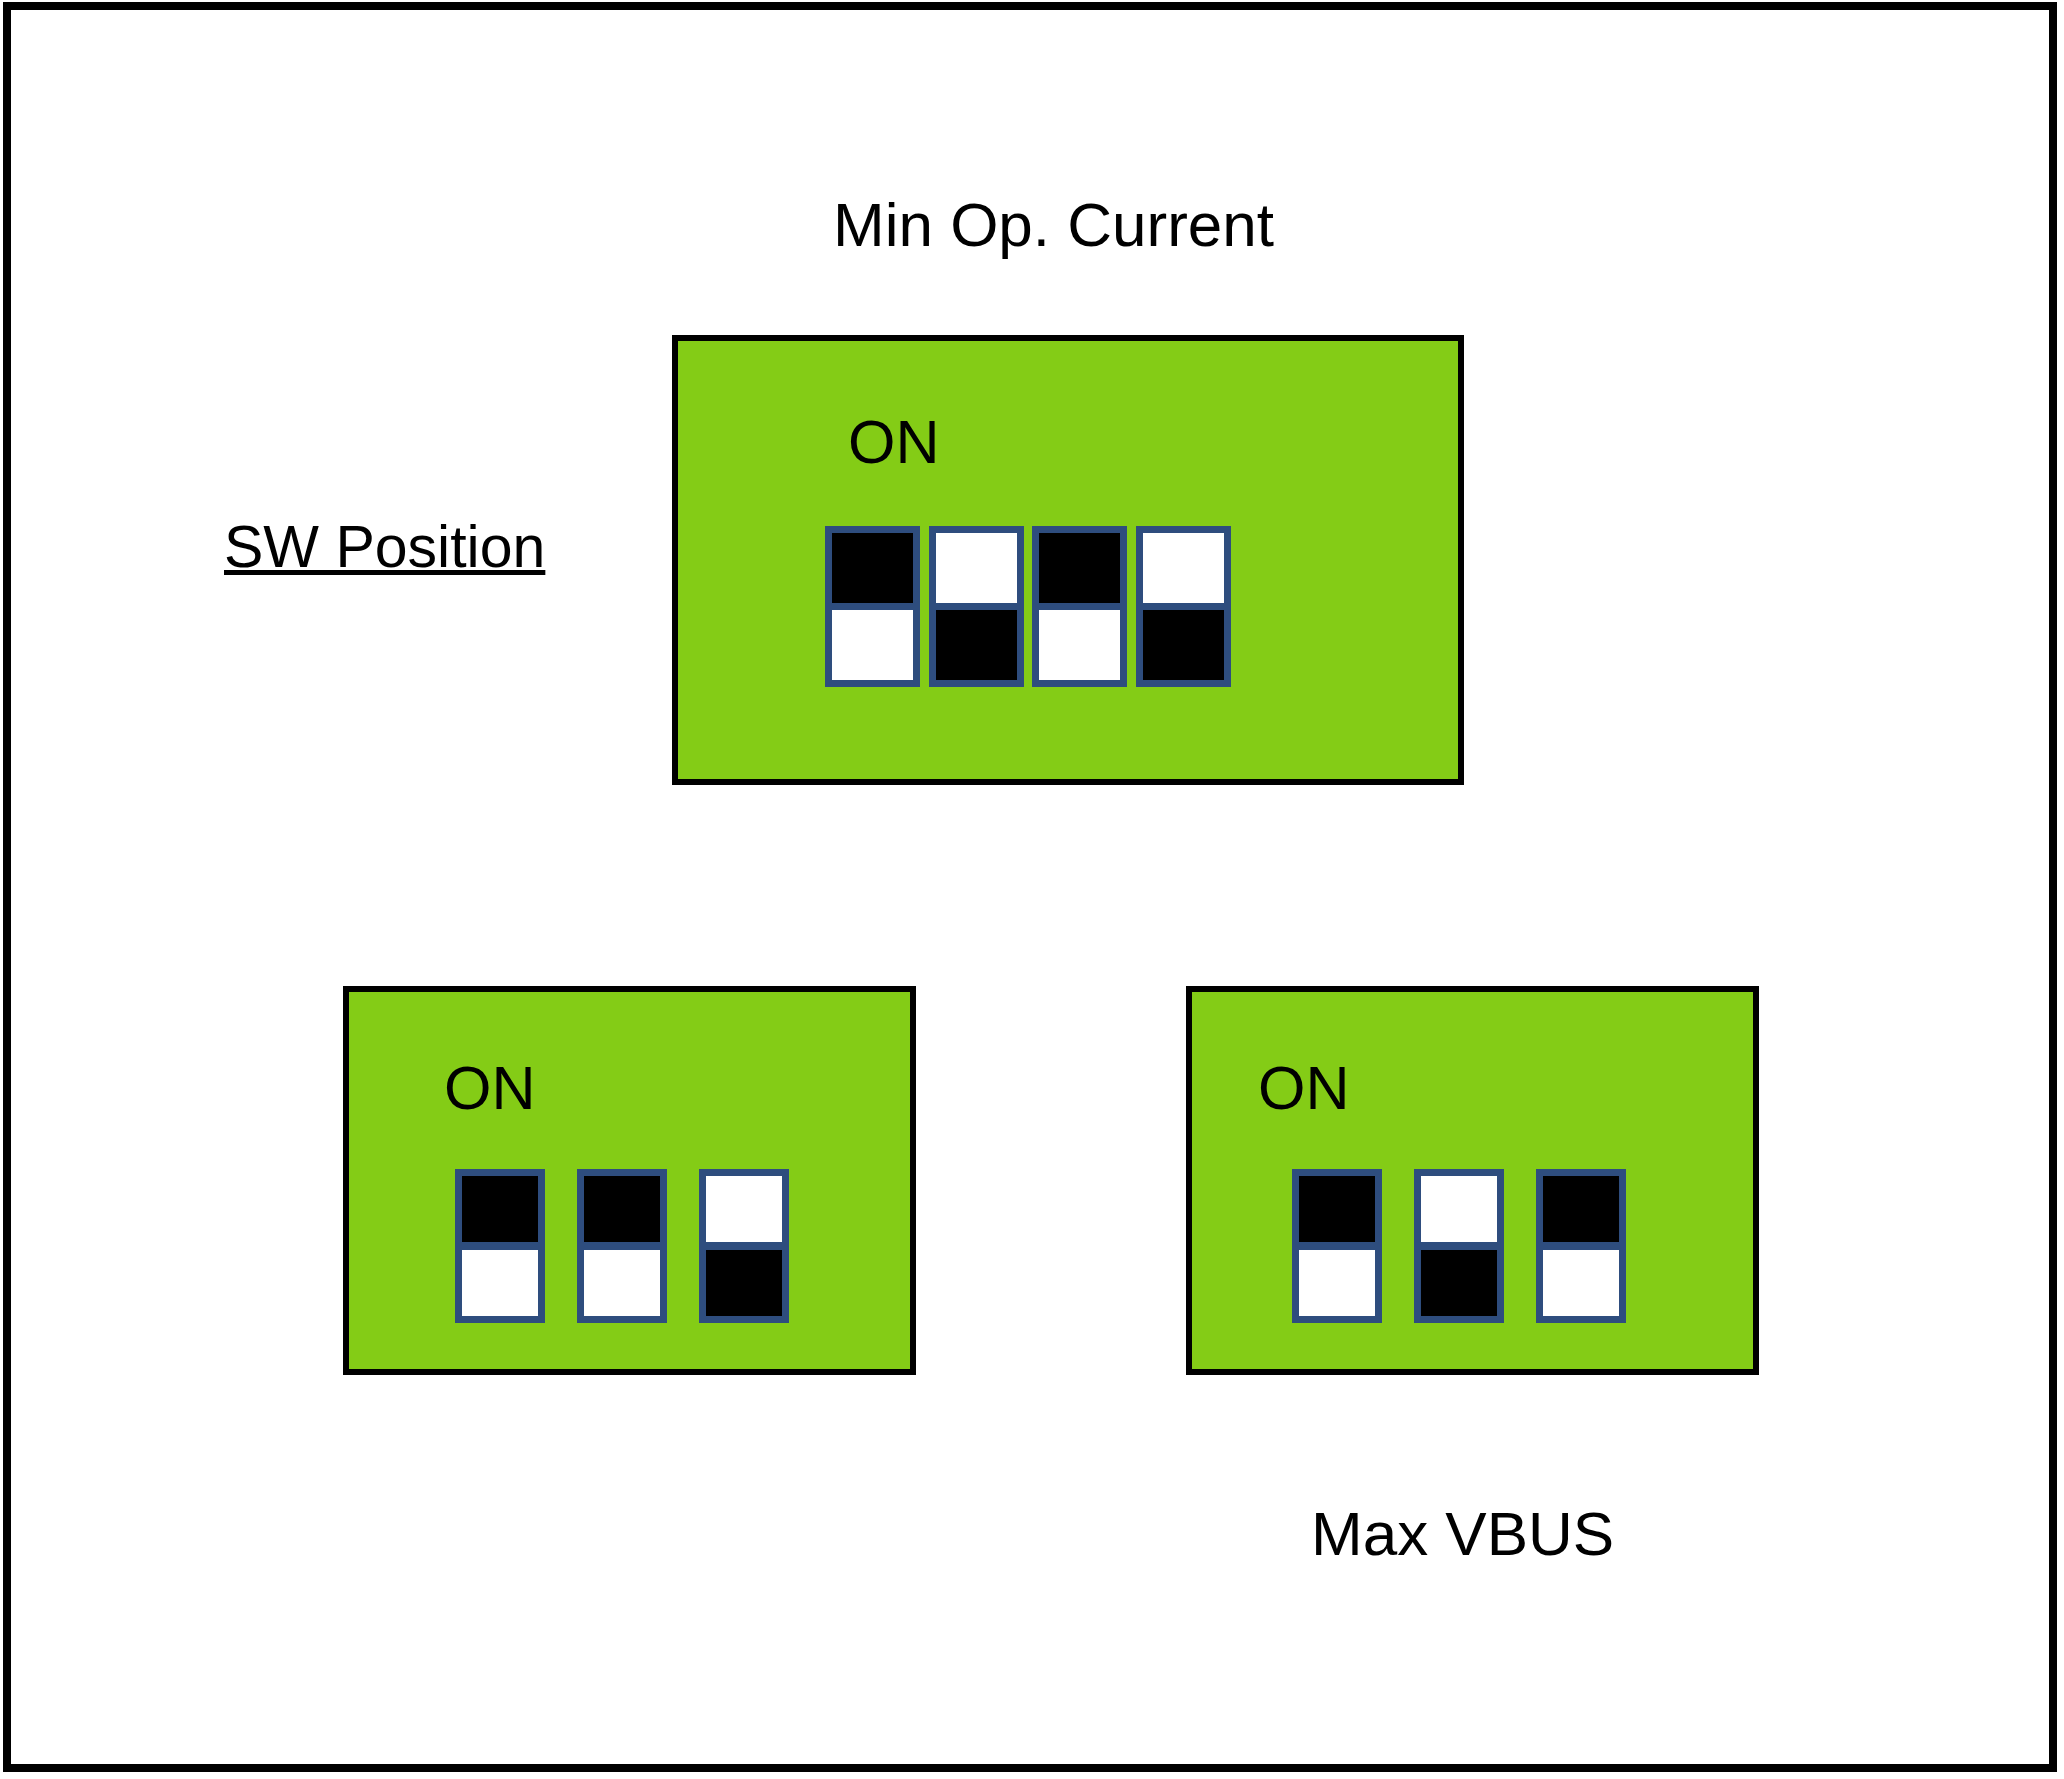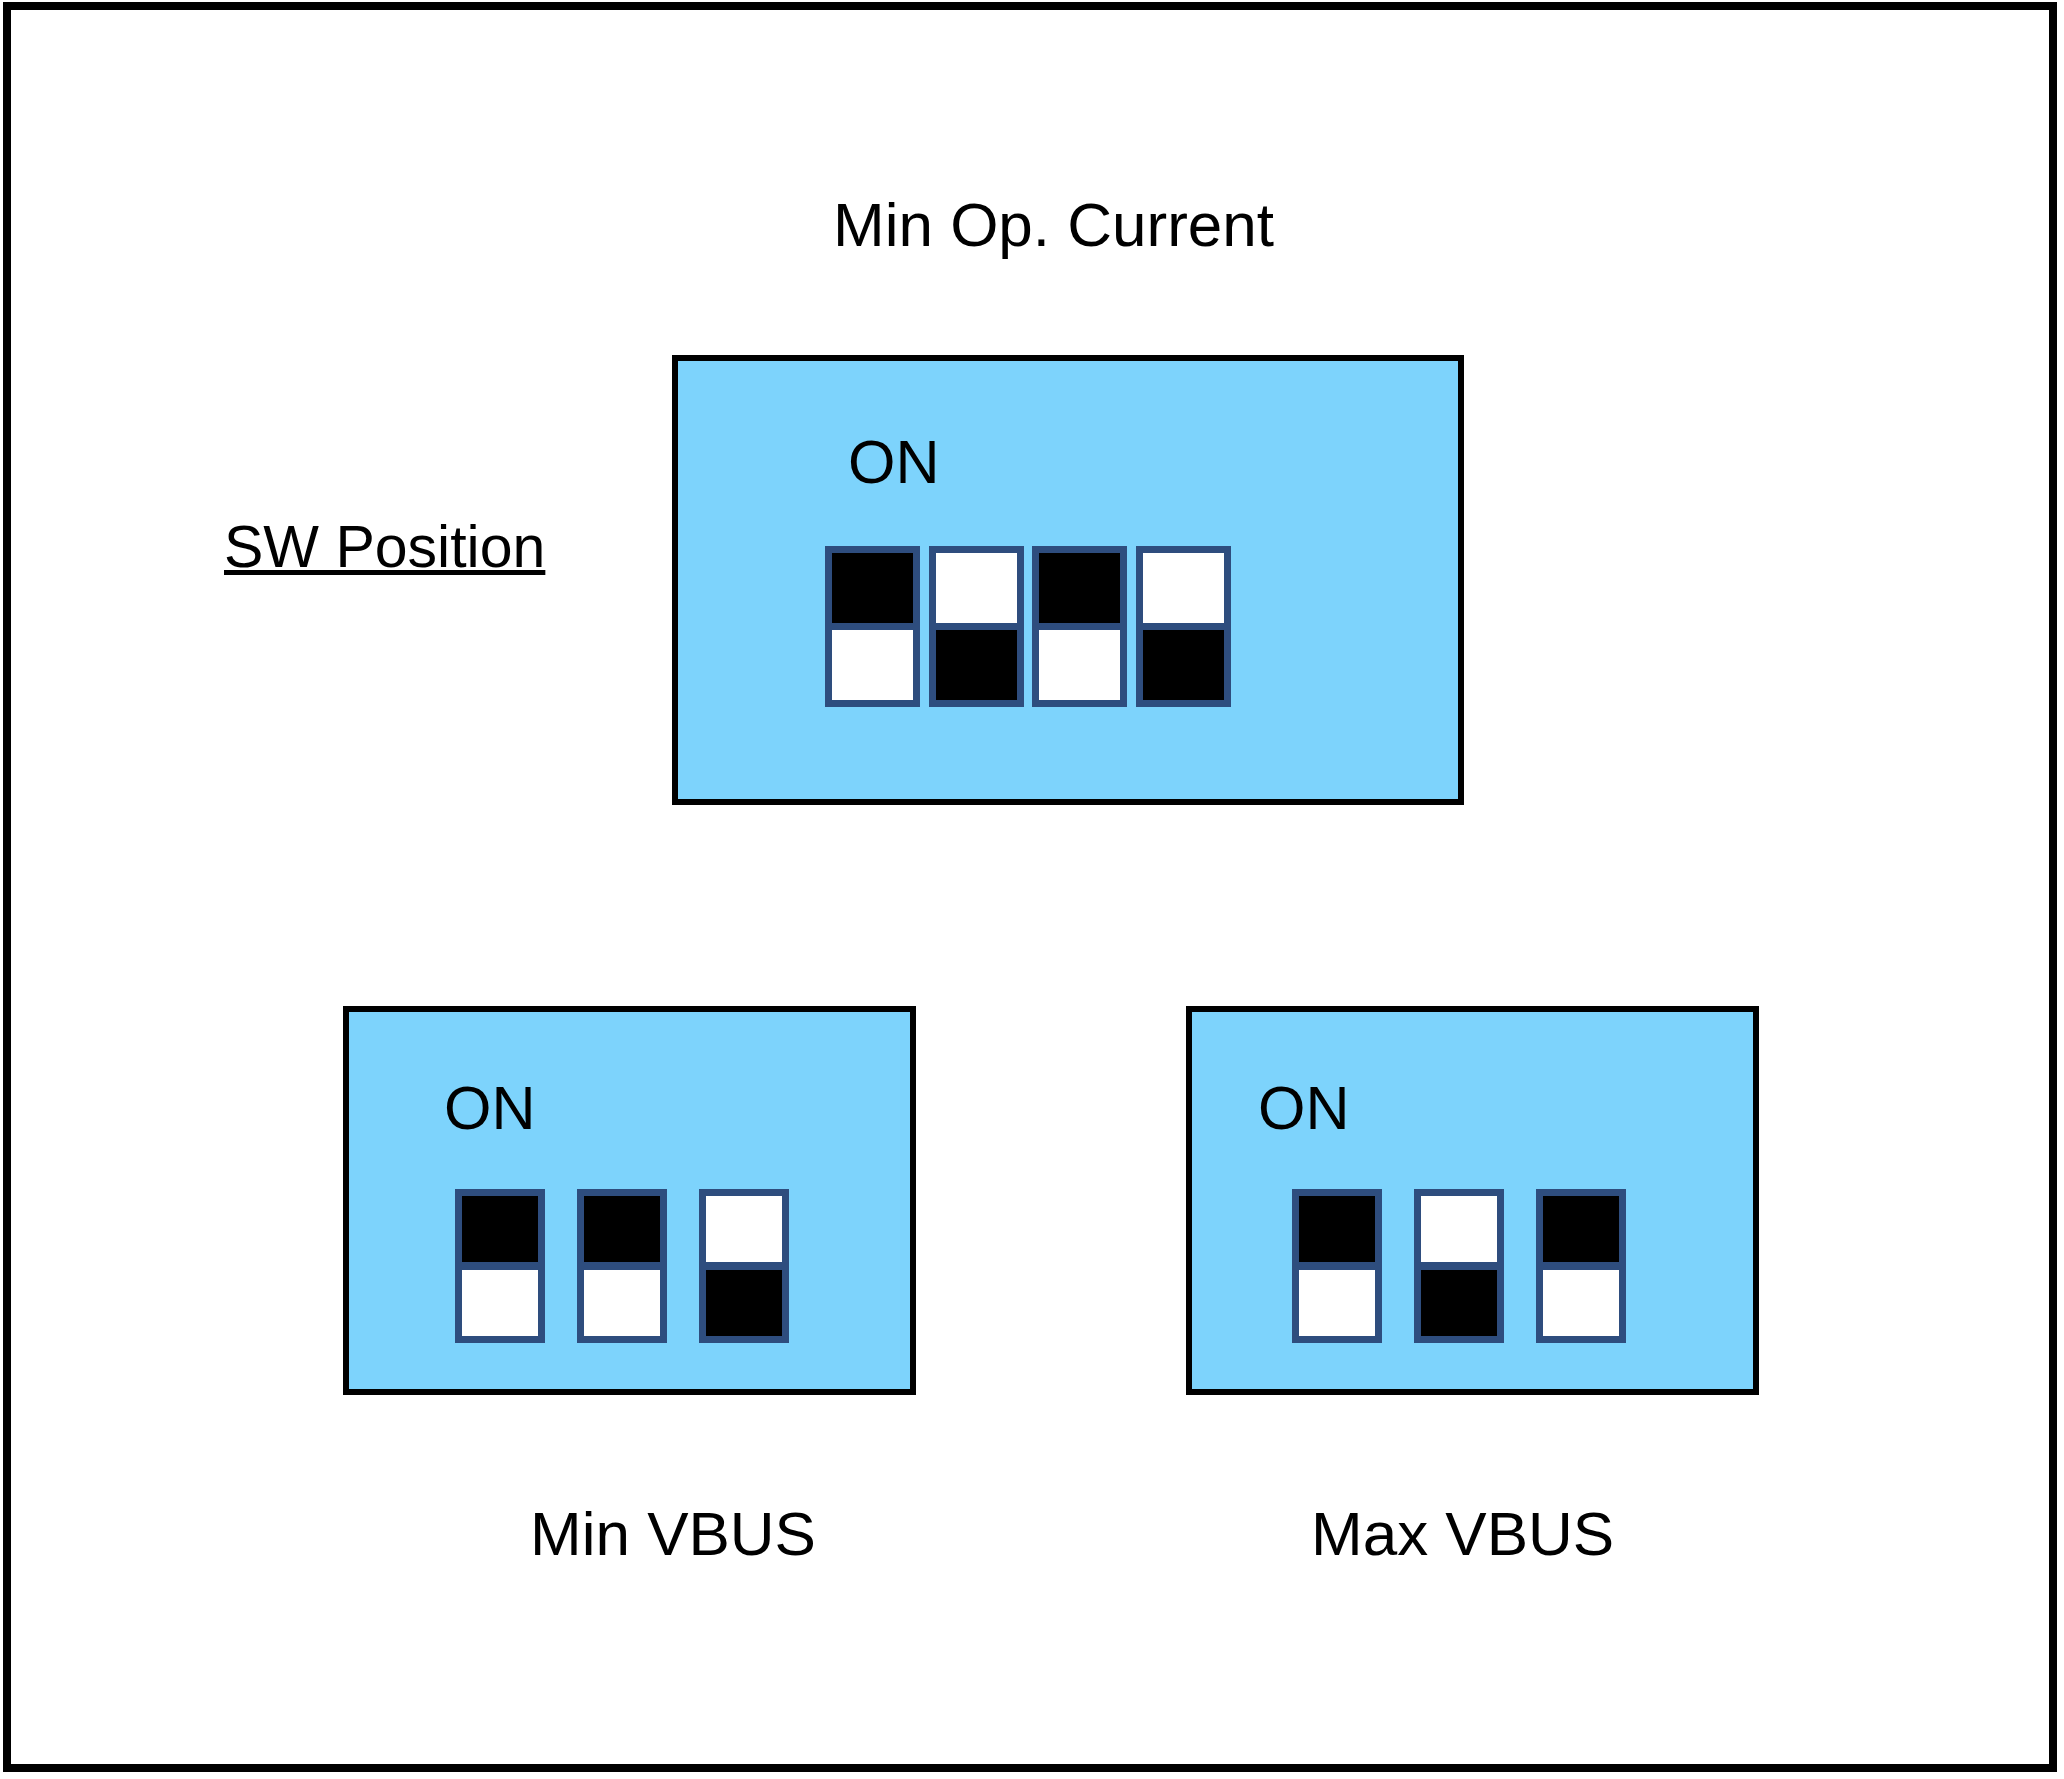--- a/index.html
+++ b/index.html
@@ -54,22 +54,21 @@
     font-size: 61px;
     color: #000000;
     line-height: 1;
     white-space: nowrap;
   }
   
   .sw-box {
     position: absolute;
     border: 6.6px solid #000000;
     box-sizing: border-box;
-    background: #7dd3fc;
-    margin-top: 20px;
+    background: #84cc16;
   }
   
   .sw-row {
     position: absolute;
     display: flex;
     flex-direction: row;
   }
   .dip {
     box-sizing: border-box;
     border: 7.6px solid #2E4D7E;
@@ -185,18 +184,17 @@
 
       <div class="dip" style="width:90px; height:154px;">
         <div class="half top filled"></div>
         <div class="divider"></div>
         <div class="half bottom"></div>
       </div>
 
     </div>
   </div>
 
-  <div class="label caption-text" style="left:530px; top:1503px;">Min VBUS</div>
 
   <div class="label caption-text" style="left:1311px; top:1503px;">Max VBUS</div>
 
 </div>
 
 
 </body></html>

